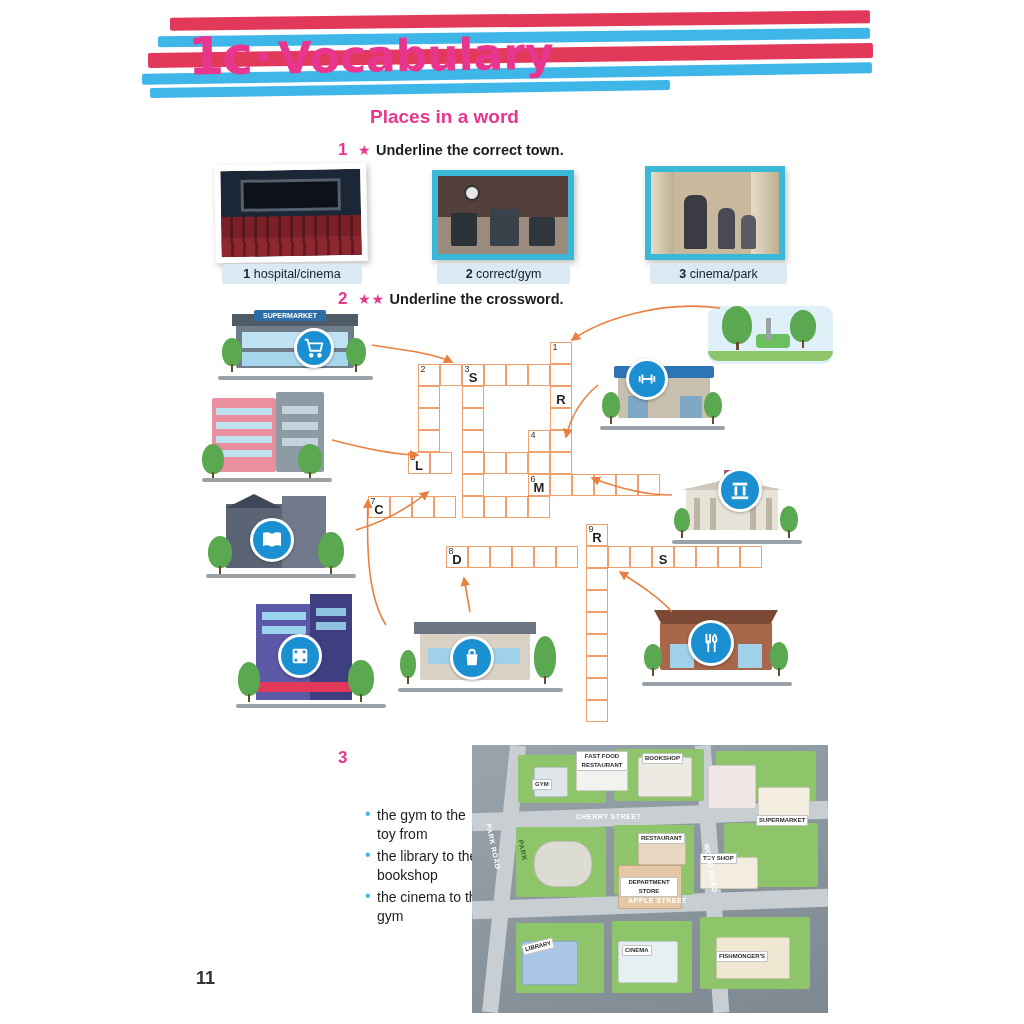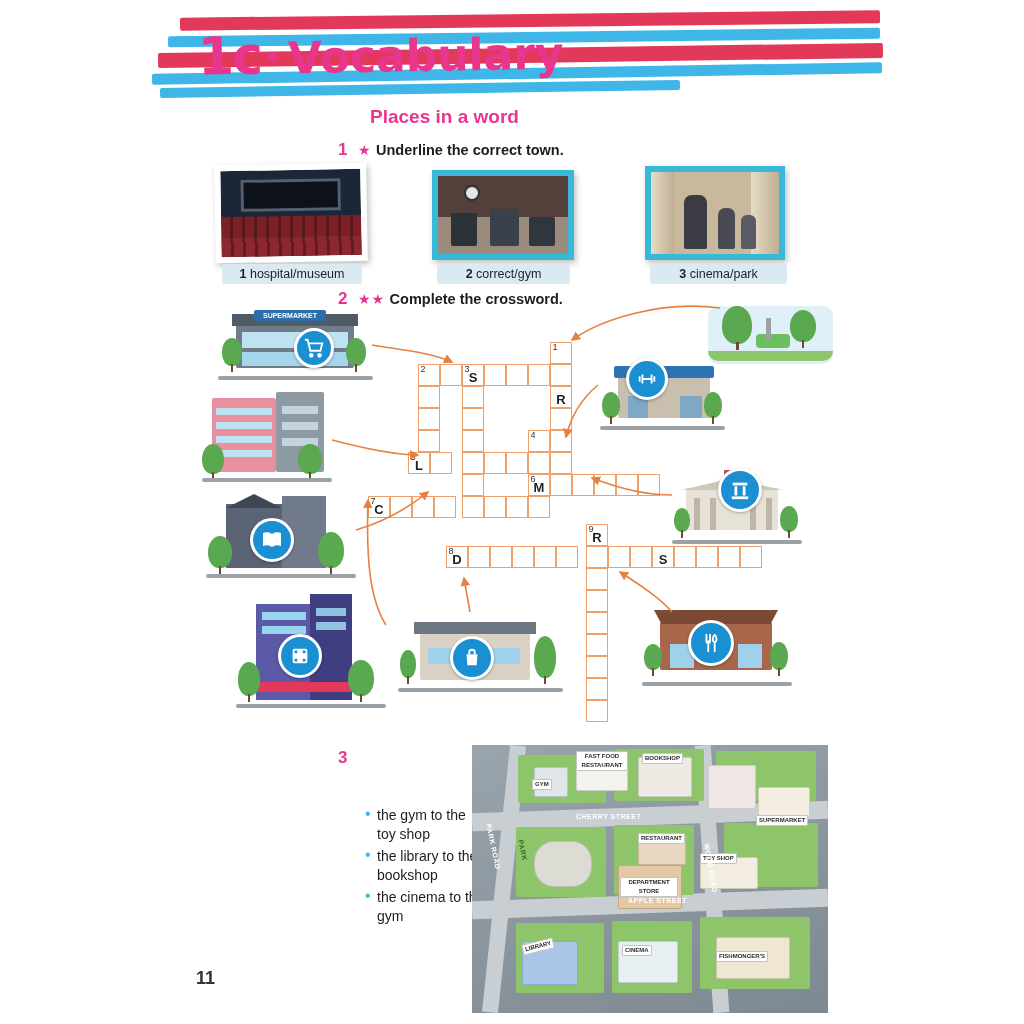--- a/index.html
+++ b/index.html
@@ -10,21 +10,21 @@
     font-family:"Liberation Sans", sans-serif;
     position:relative;
     overflow:hidden;
   }
   .page {
     position:absolute; left:0; top:0; width:1024px; height:1024px;
     background:#ffffff;
   }
 
   
-  .banner { position:absolute; left:150px; top:8px; width:730px; height:92px; }
+  .banner { position:absolute; left:140px; top:8px; width:730px; height:92px; }
   .stripe { position:absolute; border-radius:2px; }
   .s1 { left:30px; top:6px; width:700px; height:13px; background:#e2395a; transform:rotate(-0.6deg); }
   .s2 { left:18px; top:24px; width:712px; height:11px; background:#3fb6e8; transform:rotate(-0.7deg); }
   .s3 { left:8px;  top:40px; width:725px; height:15px; background:#e2395a; transform:rotate(-0.8deg); }
   .s4 { left:2px;  top:60px; width:730px; height:11px; background:#3fb6e8; transform:rotate(-0.9deg); }
   .s5 { left:10px; top:76px; width:520px; height:10px; background:#3fb6e8; transform:rotate(-0.9deg); }
 
   .unit-badge {
     position:absolute; left:48px; top:18px;
     font-size:52px; font-weight:bold; color:#e8368f;
@@ -178,21 +178,21 @@
     <div class="inner">
       <div class="cin">
         <div class="screen"></div>
           <div class="seats"></div>
           <div class="seats2"></div>
       </div>
     </div>
   </div>
   <div class="cap" style="left:222px; top:264px; width:140px;">
     <b>1</b>
-    <span>hospital/museum</span>
+    <span>hospital/cinema</span>
   </div>
 
   <div class="photo" style="left:432px; top:170px; width:142px; height:90px; background:#39b8d8;">
     <div class="inner">
       <div class="gym">
         <div class="wall"></div>
           <div class="clock"></div>
           <div class="floor"></div>
         <div class="m1"></div>
           <div class="m2"></div>
@@ -217,21 +217,21 @@
     </div>
   </div>
   <div class="cap" style="left:650px; top:264px; width:137px;">
     <b>3</b>
     <span>cinema/park</span>
   </div>
 
   <div class="ex-num" style="left:338px; top:289px;">2</div>
   <div style="position:absolute; left:358px; top:290px;">
     <span class="ex-stars">★★</span>
-    <span class="ex-text">Complete the crossword.</span>
+    <span class="ex-text">Underline the crossword.</span>
   </div>
 
   <div id="crossword">
 
     <div class="cw-shade" style="left:74px; top:22px; width:82px; height:150px;"></div>
     <div class="cw-shade" style="left:190px; top:28px; width:58px; height:120px;"></div>
     <div class="cw-shade" style="left:60px; top:150px; width:220px; height:110px;"></div>
     <div class="cw-shade" style="left:110px; top:228px; width:300px; height:60px;"></div>
     <div class="cw-shade" style="left:240px; top:218px; width:46px; height:200px;"></div>
 
@@ -499,21 +499,21 @@
       <path d="M672,495 C640,495 610,485 592,478"></path>
       <path d="M386,625 C370,600 366,560 368,500"></path>
       <path d="M470,612 C468,600 466,590 464,578"></path>
       <path d="M672,612 C660,598 640,585 620,572"></path>
     </g>
   </svg>
 
   <div class="ex-num" style="left:338px; top:748px;">3</div>
 
   <div class="bullet-list">
-    <div>the gym to the toy shop</div>
+    <div>the gym to the toy from</div>
     <div>the library to the bookshop</div>
     <div>the cinema to the gym</div>
   </div>
 
   <div id="townmap">
 
     <div class="mp-road" style="left:0; top:62px; width:356px; height:18px; transform:rotate(-2deg);"></div>
     <div class="mp-road" style="left:0; top:150px; width:356px; height:18px; transform:rotate(-2deg);"></div>
     <div class="mp-road" style="left:24px; top:0; width:16px; height:268px; transform:rotate(6deg);"></div>
     <div class="mp-road" style="left:232px; top:0; width:16px; height:268px; transform:rotate(-4deg);"></div>

